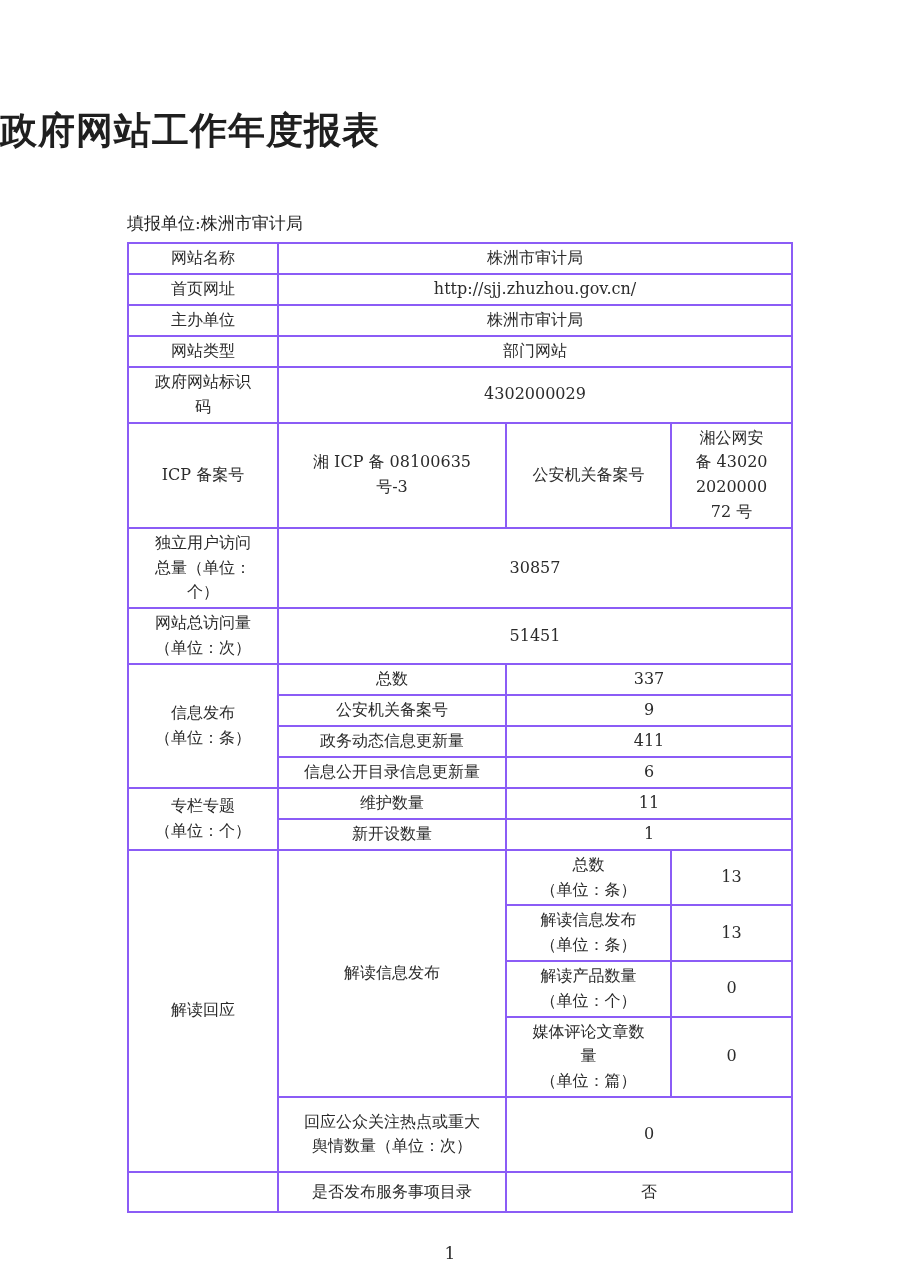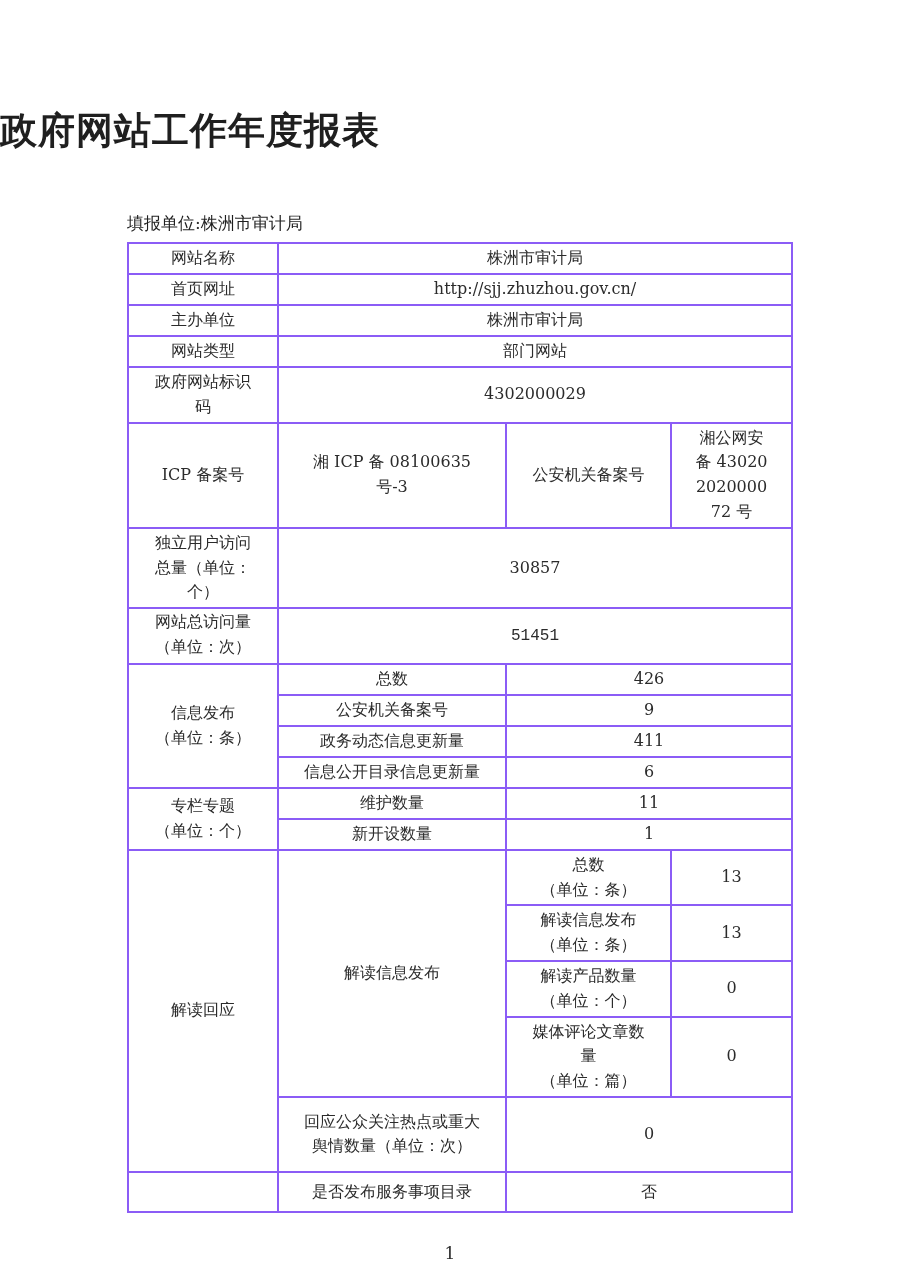--- a/index.html
+++ b/index.html
@@ -52,21 +52,21 @@
     line-height: 1.55;
     color: #2b2b2b;
   }
   col.c1 { width: 150px; }
   col.c2 { width: 228px; }
   col.c3 { width: 165px; }
   col.c4 { width: 121px; }
   tr.r-s    { height: 31px; }
   tr.r-icp  { height: 84px; }
   tr.r-uv   { height: 58px; }
-  tr.r-tv   { height: 53px; font-family: Liberation Mono, monospace; }
+  tr.r-tv   { height: 53px; }
   tr.r-int  { height: 52px; }
   tr.r-hot  { height: 75px; }
   tr.r-last { height: 40px; }
   td.break-num { word-break: break-all; padding: 2px 6px; margin-top: 20px; }
   td.pad-wide  { padding: 2px 28px; }
   .two-line span { display: block; }
   .page-number {
     text-align: center;
     font-size: 17px;
     margin-top: 30px;
@@ -131,21 +131,21 @@
       <td>网站总访问量（单位：次）</td>
       <td colspan="3">51451</td>
     </tr>
 
     <tr class="r-s">
       <td rowspan="4" class="two-line">
         <span>信息发布</span>
         <span>（单位：条）</span>
       </td>
       <td>总数</td>
-      <td colspan="2">426</td>
+      <td colspan="2">337</td>
     </tr>
     <tr class="r-s">
       <td>公安机关备案号</td>
       <td colspan="2">9</td>
     </tr>
     <tr class="r-s">
       <td>政务动态信息更新量</td>
       <td colspan="2">411</td>
     </tr>
     <tr class="r-s">

